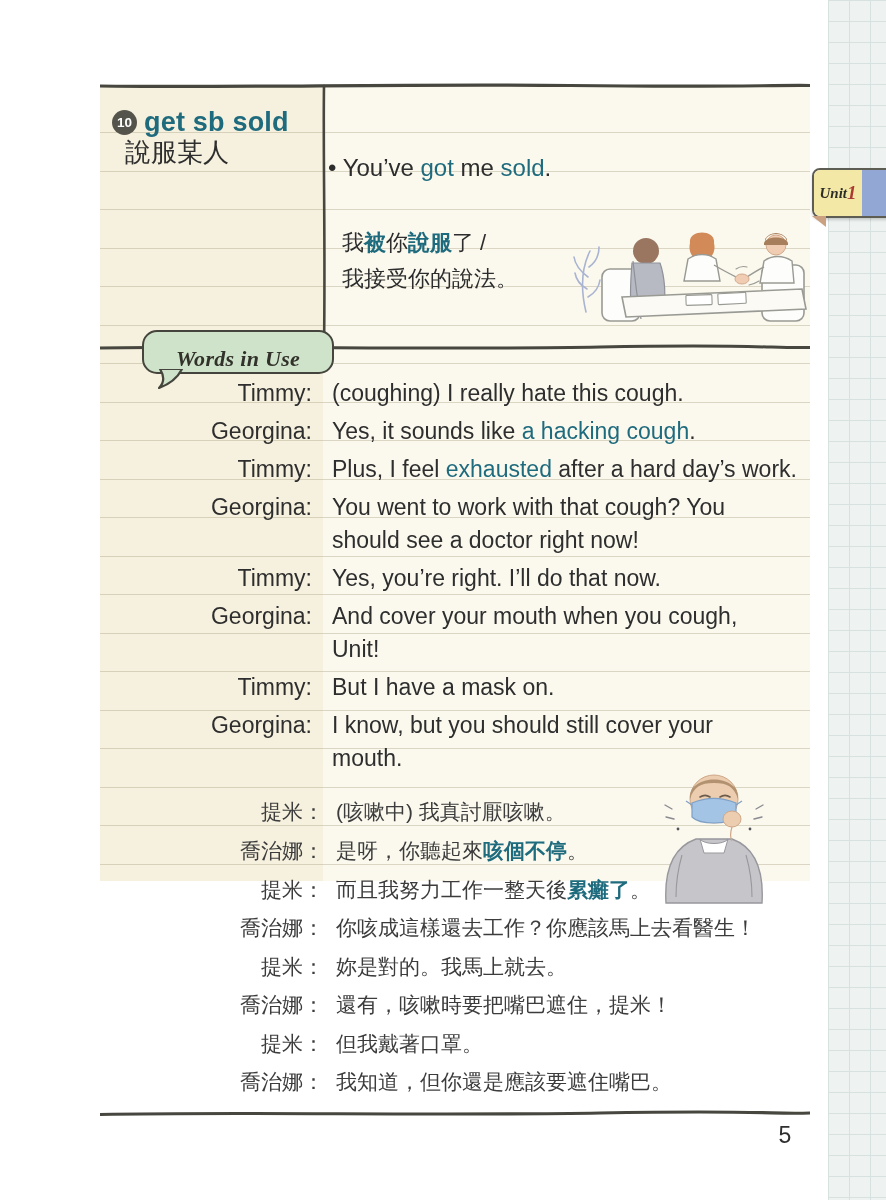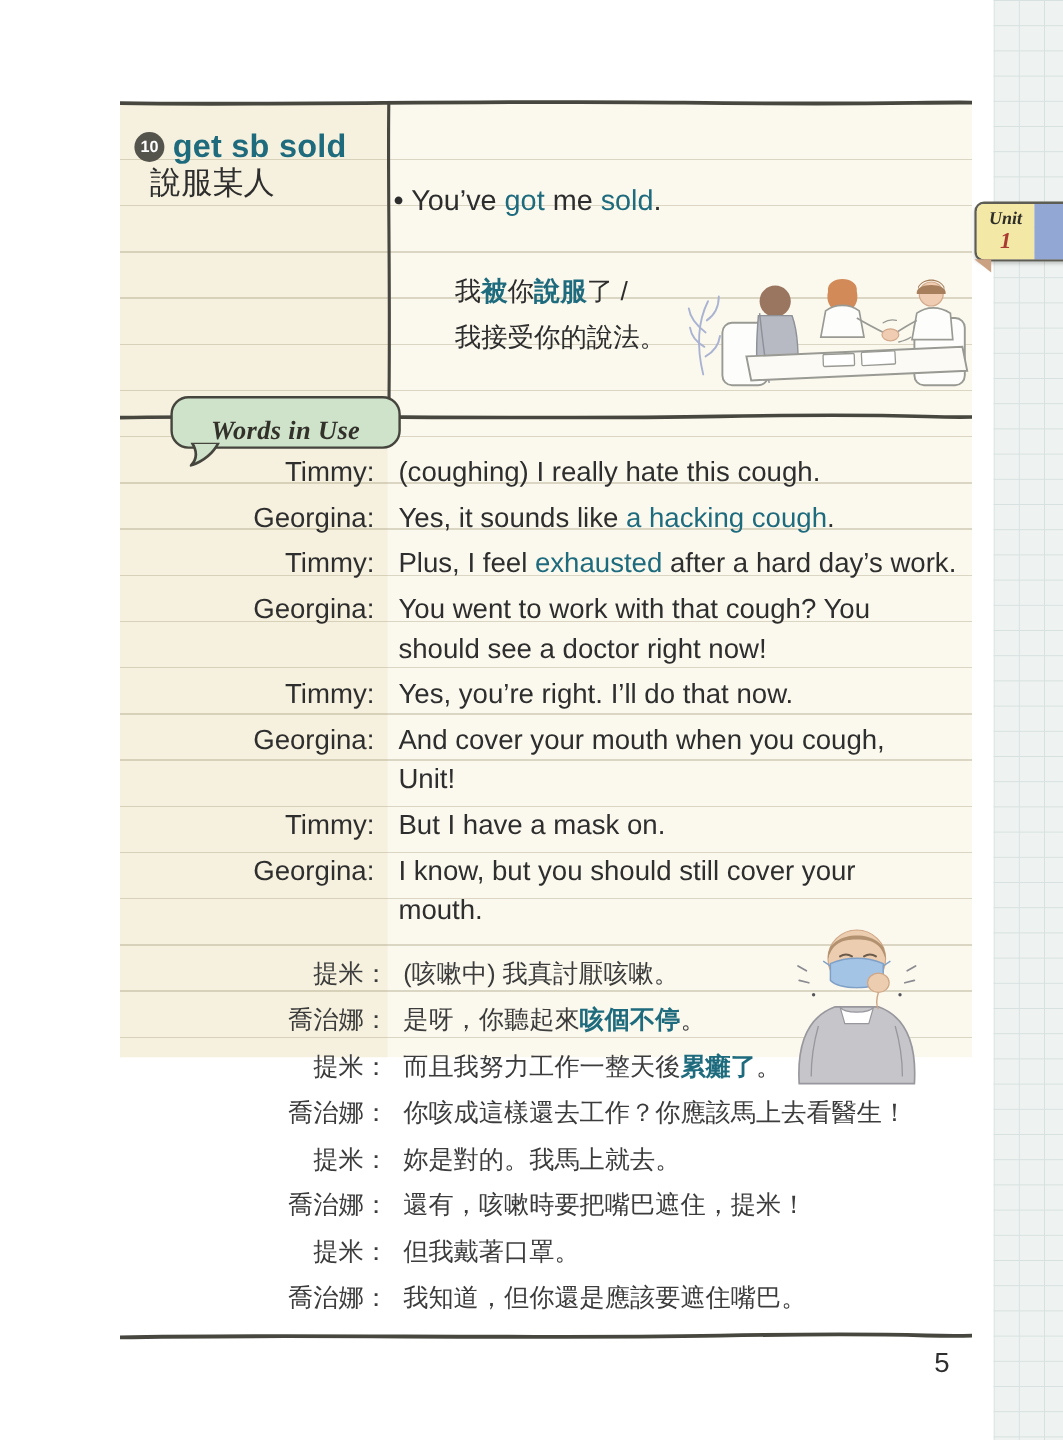--- a/index.html
+++ b/index.html
@@ -20,21 +20,21 @@
   }
   
   .unit-tab{
     position:absolute;left:812px;top:168px;width:82px;height:50px;
     border:2px solid #5d5d54;border-radius:8px 0 0 8px;
     display:flex;box-sizing:border-box;z-index:6;
     box-shadow:0 2px 3px rgba(0,0,0,.18);
     font-family:"Liberation Serif",serif;
   }
   .unit-tab .yellow{width:48px;background:#f4e8a6;border-radius:6px 0 0 6px;
-    display:flex;flex-direction:column;align-items:center;justify-content:center;}
+    display:flex;flex-direction:row;align-items:center;justify-content:center;}
   .unit-tab .blue{flex:1;background:#93a7d5;}
   .unit-word{font-style:italic;font-weight:bold;font-size:15px;color:#2e2e28;line-height:17px;}
   .unit-num{font-style:italic;font-weight:bold;font-size:19px;color:#a93b32;line-height:20px;}
   .unit-fold{
     position:absolute;left:-2px;bottom:-11px;width:0;height:0;
     border-right:14px solid #caa181;border-bottom:11px solid transparent;
   }
   
   .page{
     position:absolute;left:100px;top:85px;width:710px;height:796px;
@@ -52,21 +52,21 @@
   
   .vocab-head{position:absolute;left:12px;top:22px;display:flex;align-items:center;z-index:3;}
   .badge{
     width:25px;height:25px;border-radius:50%;background:#55544c;color:#fff;
     font-size:13.5px;font-weight:bold;display:flex;align-items:center;justify-content:center;
     margin-right:7px;flex:0 0 auto;
   }
   .term{font-size:27px;font-weight:bold;color:#1f6b7e;letter-spacing:.2px;}
   .vocab-trans{position:absolute;left:25px;top:52px;font-size:26px;color:#2e2e2e;line-height:30px;z-index:3;}
   .exline{position:absolute;white-space:nowrap;font-size:24px;color:#2d2d2d;line-height:38px;height:38px;z-index:3;}
-  .exline.zh{font-size:22px;margin-left:37px;}
+  .exline.zh{font-size:22px;}
   .teal{color:#1f6b7e;}
   .tealb{color:#1f6b7e;font-weight:bold;}
   .it{}
   
   .wiu{
     position:absolute;left:42px;top:245px;width:188px;height:40px;z-index:4;
     background:#cfe3ca;border:2.5px solid #45453d;border-radius:15px;
     display:flex;align-items:flex-end;justify-content:center;
   }
   .wiu-label{
@@ -122,21 +122,21 @@
     <span class="term">get sb sold</span>
   </div>
   <div class="vocab-trans">說服某人</div>
 
   <div class="exline" style="left:228px;top:19px;margin-top:45px;">
     <span>•</span><span> </span><span>You’ve </span><span class="teal">got</span><span> me </span><span class="teal">sold</span><span>.</span>
   </div>
   <div class="exline zh" style="left:242px;top:139px;">
     <span>我</span><span class="tealb">被</span><span>你</span><span class="tealb">說服</span><span>了 /</span>
   </div>
-  <div class="exline zh" style="left:242px;top:177px;">我接受你的說法。</div>
+  <div class="exline zh" style="left:242px;top:177px;font-family:Liberation Mono, monospace;">我接受你的說法。</div>
 
   <svg class="illo" style="left:466px;top:132px;" width="246" height="110" viewBox="0 0 246 110">
     <g stroke="#aab4d2" stroke-width="1.6" fill="none" stroke-linecap="round">
       <path d="M20,95 C14,70 16,50 24,34"></path>
       <path d="M22,60 C14,54 9,47 8,40"></path>
         <path d="M23,50 C30,45 33,38 33,30"></path>
       <path d="M21,72 C14,68 10,62 9,56"></path>
         <path d="M22,80 C29,76 33,70 34,63"></path>
     </g>
     <rect x="36" y="52" width="38" height="52" rx="8" fill="#fdfdfb" stroke="#9a9a94" stroke-width="1.6"></rect>

